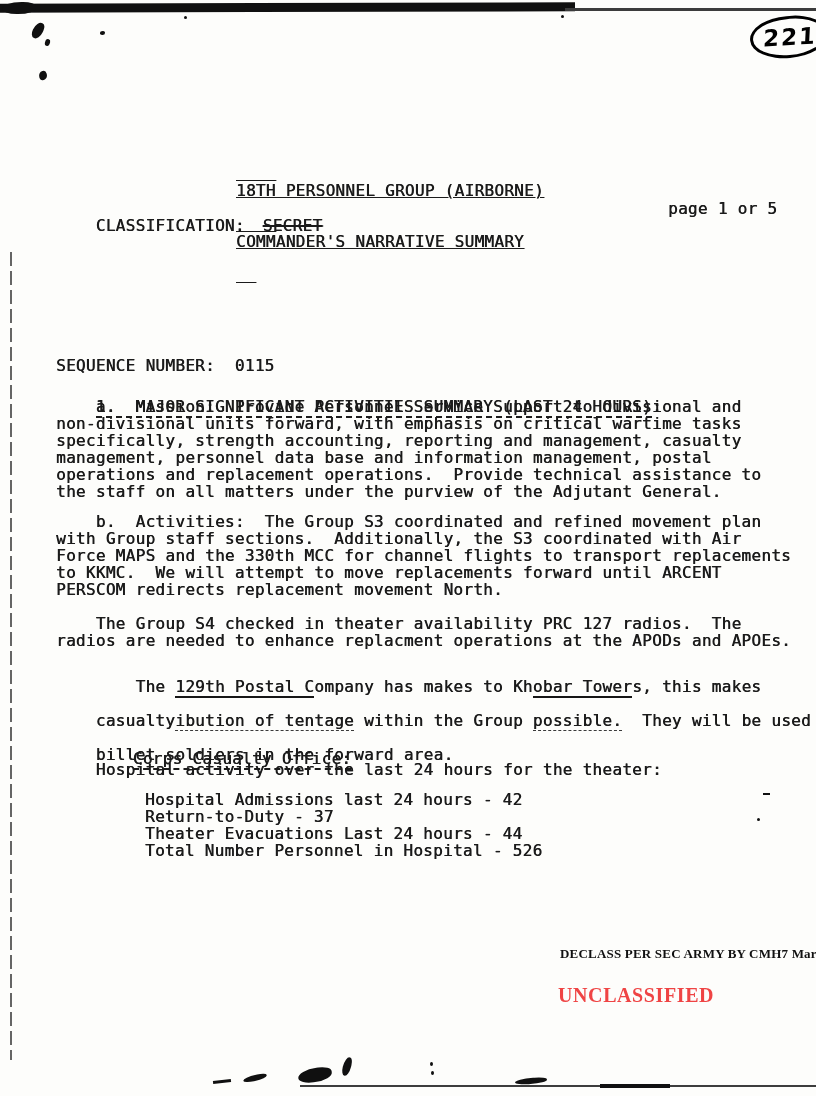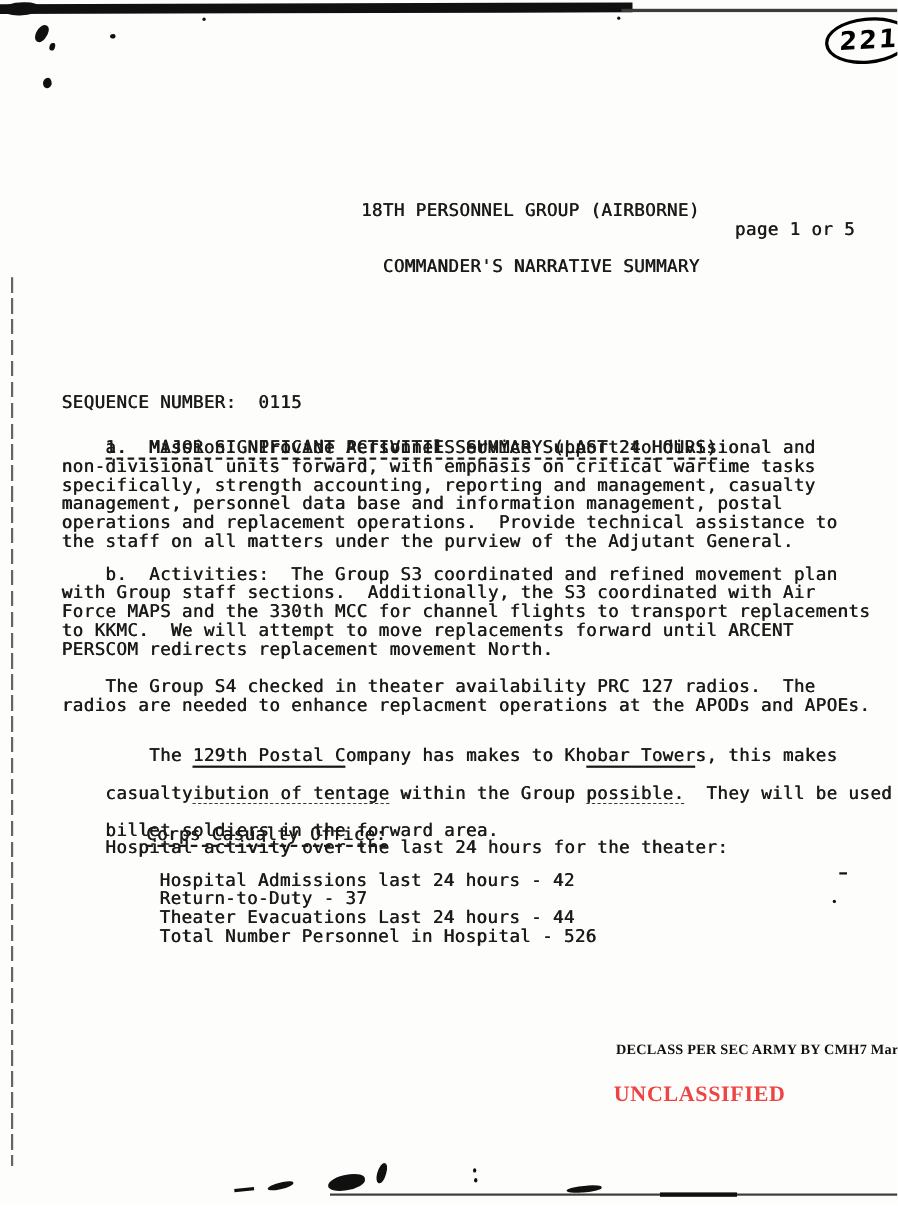--- a/index.html
+++ b/index.html
@@ -5,21 +5,21 @@
   html,body{margin:0;padding:0;background:#ffffff;}
   .page{
     position:relative;width:816px;height:1096px;background:#fdfdfb;
     overflow:hidden;color:#1b1b1b;
     font-family:"DejaVu Sans Mono", "Liberation Mono", monospace;
   }
   .t{
     position:absolute;white-space:pre;font-size:16px;line-height:17px;
     letter-spacing:0.3px;text-shadow:0.5px 0 0 currentColor;
   }
-  .center{text-align:right;}
+  .center{text-align:left;text-decoration:underline;}
   .strike{text-decoration:line-through;text-decoration-thickness:2.2px;}
   .ud{border-bottom:2px dashed #1b1b1b;padding-bottom:0px;}
   .uh{border-bottom:2.5px solid #161616;}
   .ul2{border-bottom:1.6px dashed #3a3a3a;}
   .stamp-declass{
     position:absolute;font-family:"Liberation Serif", serif;font-weight:bold;
     font-size:13px;letter-spacing:0.2px;color:#111;white-space:pre;
   }
   .stamp-unclass{
     position:absolute;font-family:"Liberation Serif", serif;font-weight:bold;
@@ -65,20 +65,23 @@
 
   <div class="circle">
     <span>221</span>
   </div>
 
   <div class="t center" style="left:236px;top:148px;width:400px;">
     <div>18TH PERSONNEL GROUP (AIRBORNE)</div>
     <div>COMMANDER'S NARRATIVE SUMMARY</div>
   </div>
 
+  <div class="t" style="left:56px;top:200px;">
+    <span>CLASSIFICATION:</span><span class="strike" style="margin-left:18px;">SECRET</span>
+  </div>
   <div class="t" style="left:668px;top:200px;">page 1 or 5</div>
 
 
   <div class="t" style="left:56px;top:346px;margin-top:11px;">SEQUENCE NUMBER:  0115</div>
 
   <div class="t" style="left:56px;top:381px;">
     <span class="ud">1.  MAJOR SIGNIFICANT ACTIVITIES SUMMARY (LAST 24 HOURS)</span><span>:</span>
   </div>
 
   <div class="t" style="left:56px;top:398px;">    a.  Mission:  Provide Personnel Service Support to divisional and

